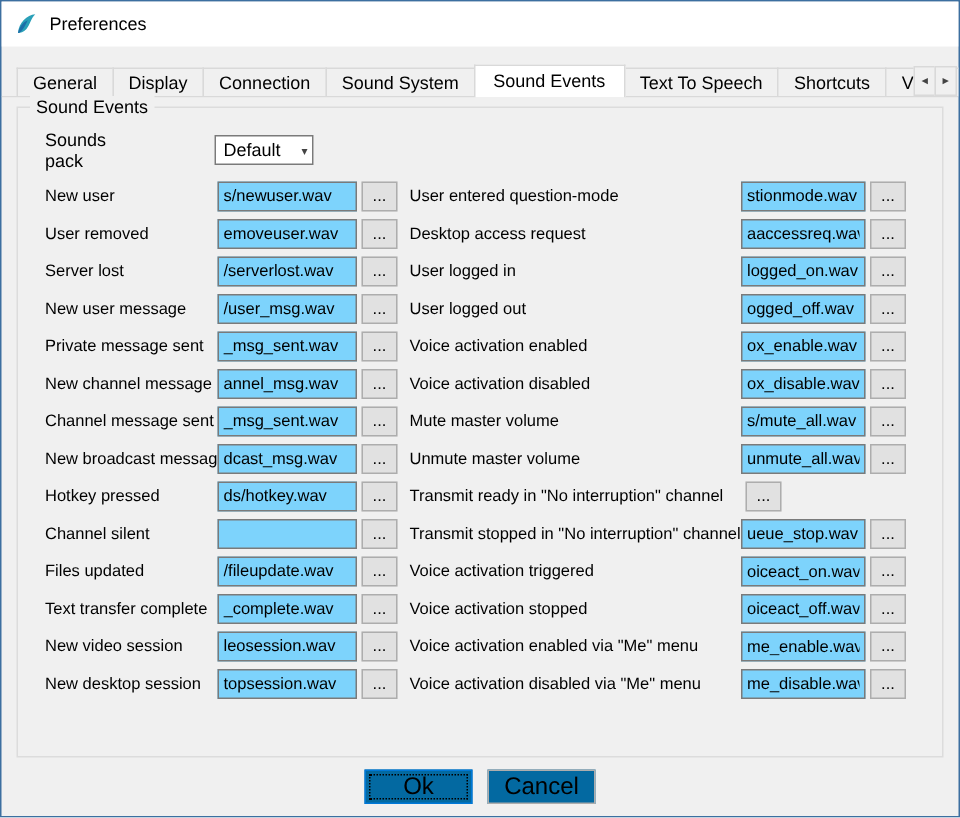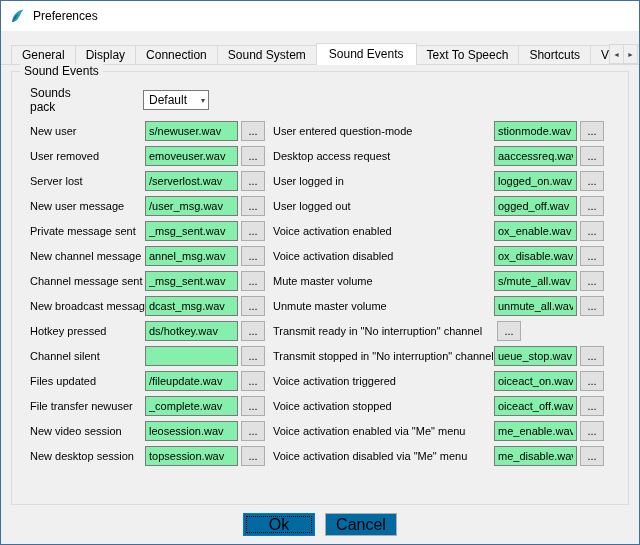--- a/index.html
+++ b/index.html
@@ -70,21 +70,21 @@
   .events { display:flex; margin-top:8px; }
   .col { display:flex; flex-direction:column; }
   .col-right { margin-left:8px; }
   .event-row { display:flex; align-items:center; height:25px; }
   .event-label {
     font-size:11px; white-space:nowrap; overflow:hidden; flex:none;
   }
   .col-left .event-label { width:115px; }
   .col-right .event-label { width:221px; }
   .event-input {
-    height:20px; border:1px solid #7a7a7a; background:#86efac;
+    height:20px; border:1px solid #7a7a7a; background:#7dd3fc;
     font-family:inherit; font-size:11px; padding:1px 3px; flex:none;
   }
   .col-left .event-input { width:93px; }
   .col-right .event-input { width:83px; }
   .browse-btn {
     width:24px; height:20px; margin-left:3px; flex:none;
     background:#e1e1e1; border:1px solid #adadad;
     font-family:inherit; font-size:11px; line-height:10px; padding:0;
   }
 
@@ -195,21 +195,21 @@
             <span class="event-label">Channel silent</span>
             <input class="event-input" type="text" value="" style="">
             <button class="browse-btn">...</button>
           </div>
           <div class="event-row">
             <span class="event-label">Files updated</span>
             <input class="event-input" type="text" value="/fileupdate.wav" style="">
             <button class="browse-btn">...</button>
           </div>
           <div class="event-row">
-            <span class="event-label">File transfer newuser</span>
+            <span class="event-label">Text transfer complete</span>
             <input class="event-input" type="text" value="_complete.wav" style="">
             <button class="browse-btn">...</button>
           </div>
           <div class="event-row">
             <span class="event-label">New video session</span>
             <input class="event-input" type="text" value="leosession.wav" style="">
             <button class="browse-btn">...</button>
           </div>
           <div class="event-row">
             <span class="event-label">New desktop session</span>

